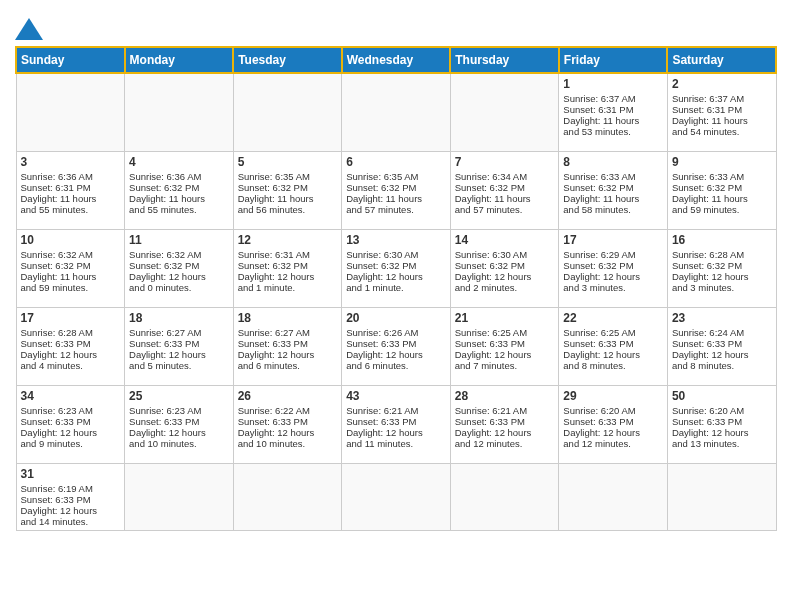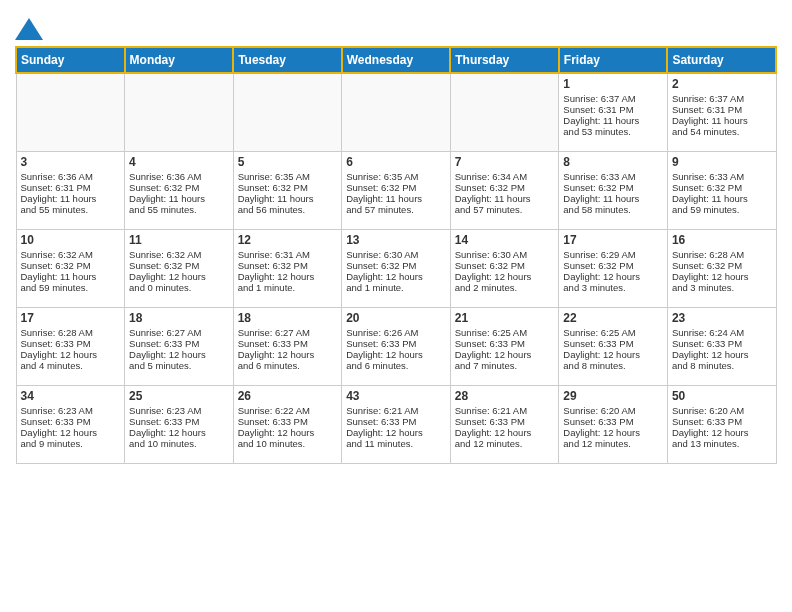--- a/index.html
+++ b/index.html
@@ -153,14 +153,23 @@
       </tr>
       <tr>
         <td><span class="day-number">34</span>Sunrise: 6:23 AM<br>Sunset: 6:33 PM<br>Daylight: 12 hours<br>and 9 minutes.</td>
         <td><span class="day-number">25</span>Sunrise: 6:23 AM<br>Sunset: 6:33 PM<br>Daylight: 12 hours<br>and 10 minutes.</td>
         <td><span class="day-number">26</span>Sunrise: 6:22 AM<br>Sunset: 6:33 PM<br>Daylight: 12 hours<br>and 10 minutes.</td>
         <td><span class="day-number">43</span>Sunrise: 6:21 AM<br>Sunset: 6:33 PM<br>Daylight: 12 hours<br>and 11 minutes.</td>
         <td><span class="day-number">28</span>Sunrise: 6:21 AM<br>Sunset: 6:33 PM<br>Daylight: 12 hours<br>and 12 minutes.</td>
         <td><span class="day-number">29</span>Sunrise: 6:20 AM<br>Sunset: 6:33 PM<br>Daylight: 12 hours<br>and 12 minutes.</td>
         <td><span class="day-number">50</span>Sunrise: 6:20 AM<br>Sunset: 6:33 PM<br>Daylight: 12 hours<br>and 13 minutes.</td>
       </tr>
+      <tr class="last-row">
+        <td><span class="day-number">31</span>Sunrise: 6:19 AM<br>Sunset: 6:33 PM<br>Daylight: 12 hours<br>and 14 minutes.</td>
+        <td class="empty-cell"></td>
+        <td class="empty-cell"></td>
+        <td class="empty-cell"></td>
+        <td class="empty-cell"></td>
+        <td class="empty-cell"></td>
+        <td class="empty-cell"></td>
+      </tr>
     </tbody>
 </table>
 
 </body></html>

